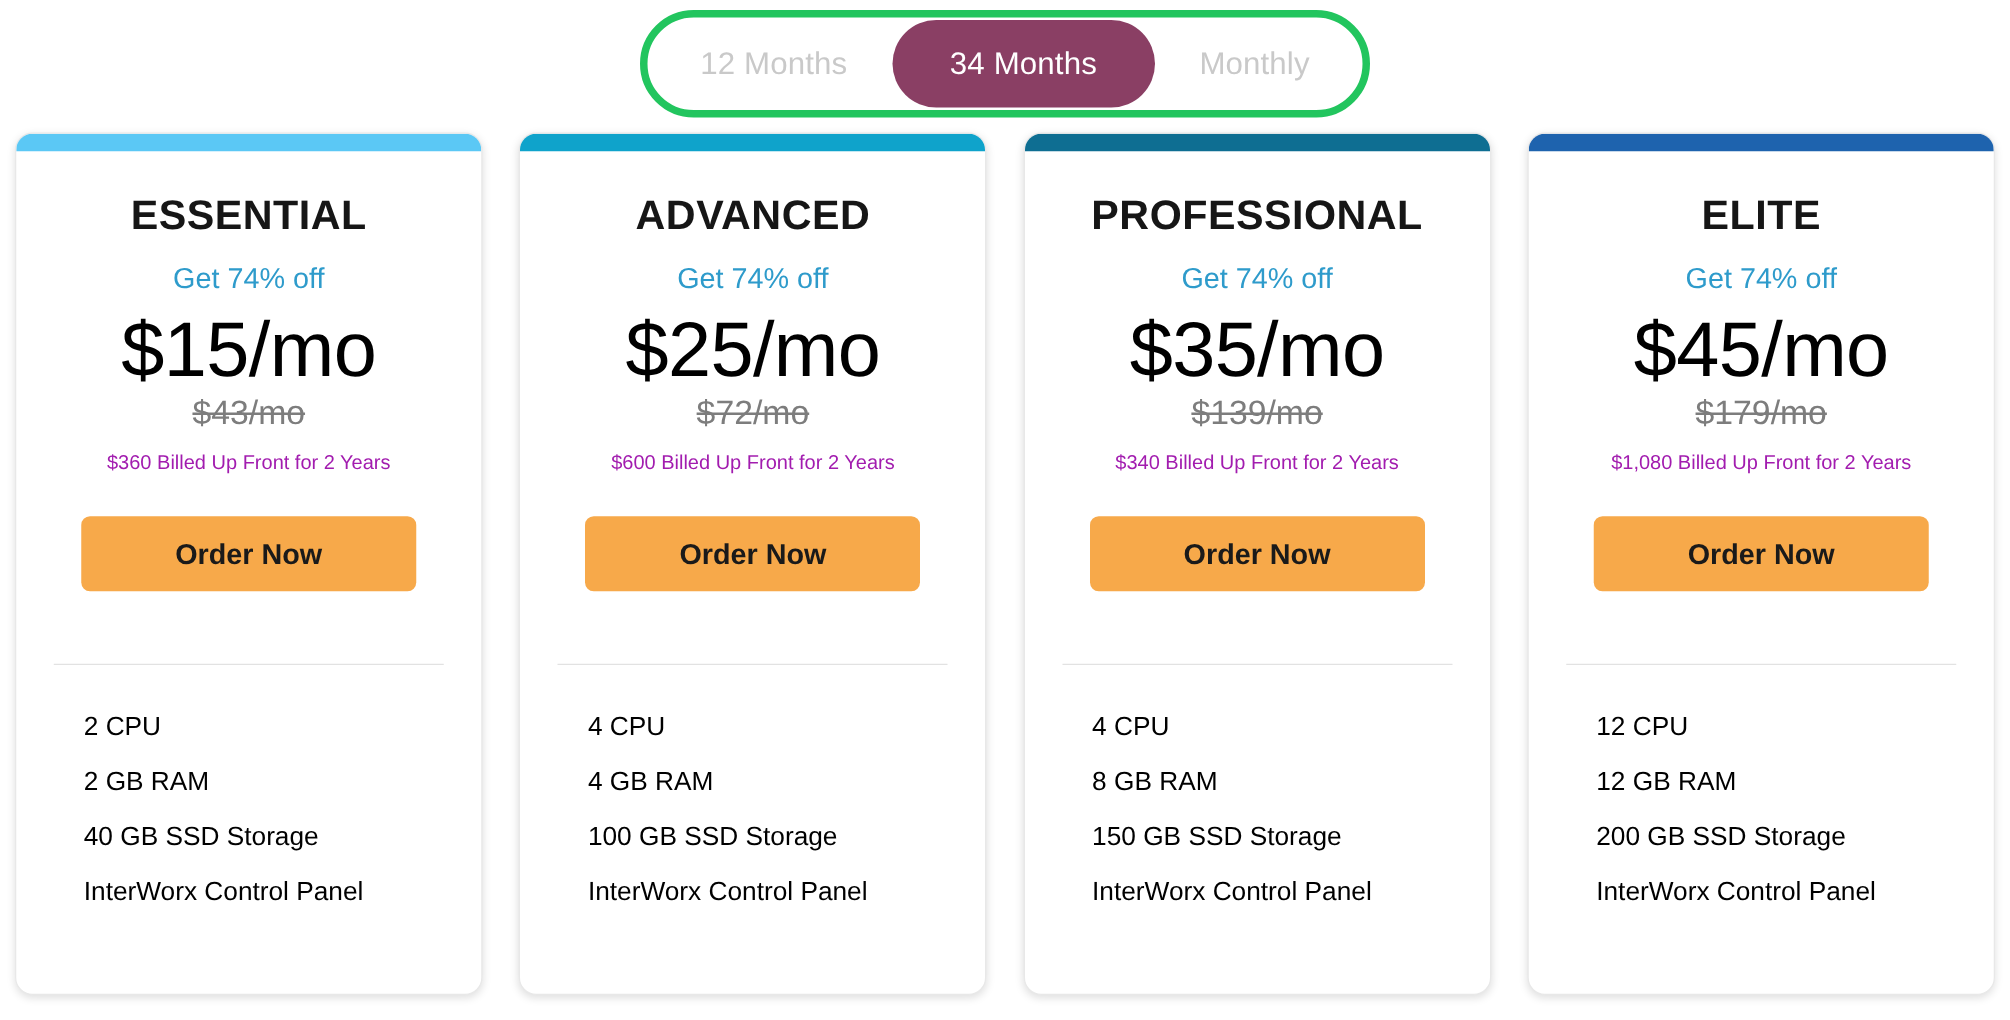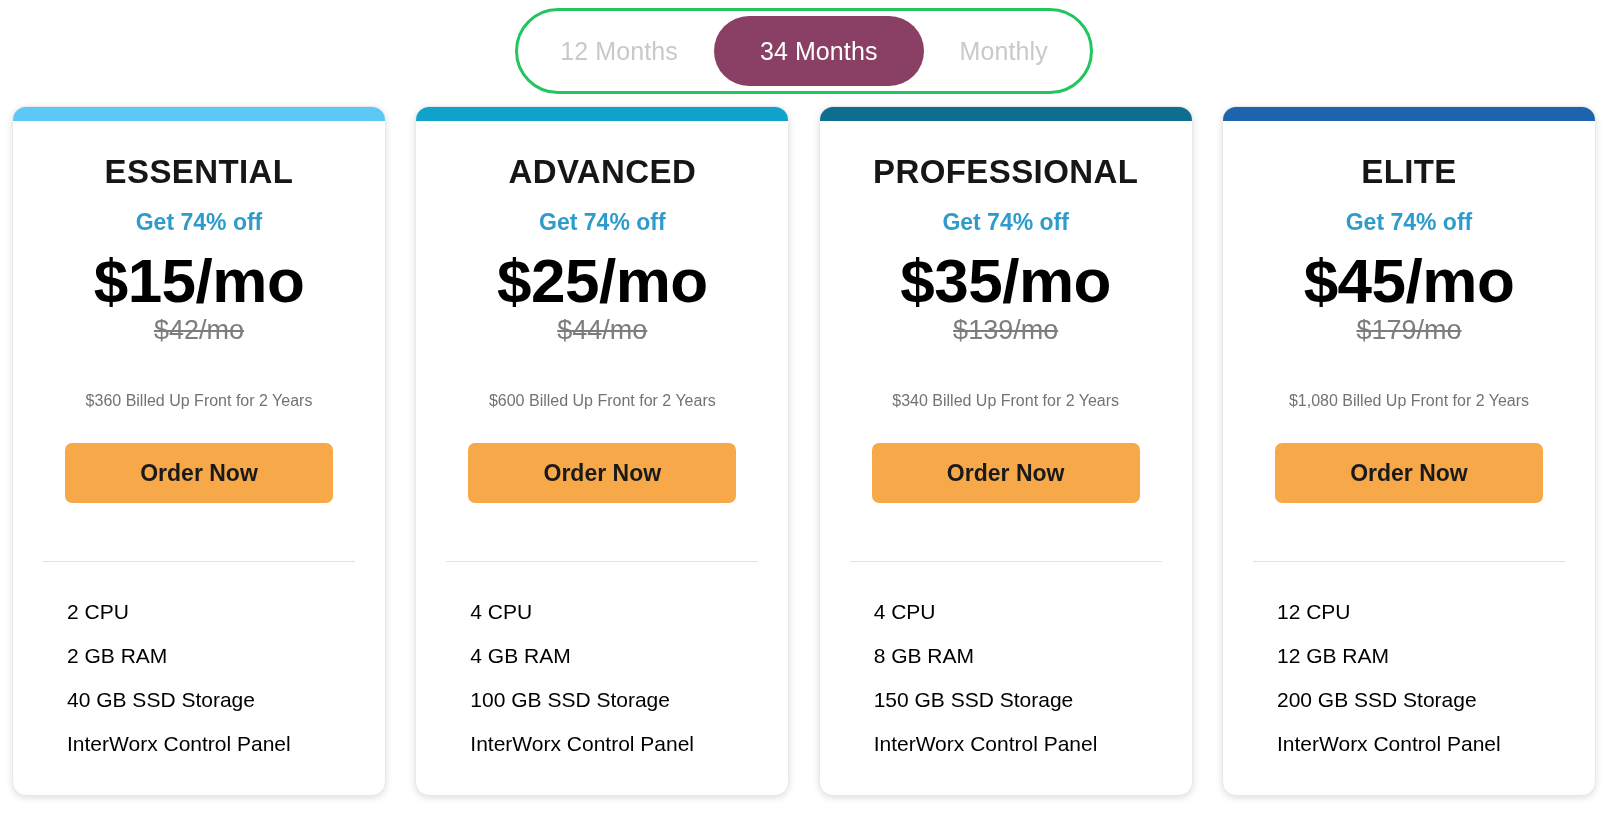--- a/index.html
+++ b/index.html
@@ -17,21 +17,21 @@
 
   
   .toggle-wrap {
     display: flex;
     justify-content: center;
     padding-top: 8px;
   }
   .toggle {
     display: flex;
     align-items: center;
-    border: 3px solid #22c55e;
+    border: 6px solid #22c55e;
     border-radius: 48px;
     height: 86px;
     box-sizing: border-box;
     background: #ffffff;
     padding: 0 6px;
     text-align: center;
   }
   .toggle-opt {
     font-size: 25px;
     color: #c9c9c9;
@@ -83,42 +83,42 @@
 
   .plan-name {
     font-size: 33px;
     font-weight: 800;
     color: #161616;
     letter-spacing: .4px;
     margin-top: 32px;
   }
   .discount {
     font-size: 23px;
-    font-weight: 700;
+    font-weight: 400;
     color: #2E9BCB;
     margin-top: 18px;
   }
   .price {
     font-size: 62px;
-    font-weight: 700;
+    font-weight: 400;
     color: #000000;
     margin-top: 12px;
     line-height: 1.05;
     letter-spacing: -.5px;
   }
   .old-price {
     font-size: 27px;
     color: #7d7d7d;
     text-decoration: line-through;
     margin-top: 2px;
   }
   .billed {
     font-size: 16px;
-    color: #737373;
-    margin-top: 46px;
+    color: #a21caf;
+    margin-top: 16px;
   }
 
   .order-btn {
     display: block;
     margin: 33px 30px 12px 30px;
     background: #F7A94A;
     border: none;
     border-radius: 7px;
     height: 60px;
     font-family: "Liberation Sans", sans-serif;
@@ -158,39 +158,39 @@
     </div>
 </div>
 
 <div class="cards" id="cards">
     <div class="card">
       <div class="accent" style="background: rgb(91, 200, 245);"></div>
       <div class="card-body">
         <div class="plan-name">ESSENTIAL</div>
         <div class="discount">Get 74% off</div>
         <div class="price">$15/mo</div>
-        <div class="old-price">$42/mo</div>
+        <div class="old-price">$43/mo</div>
         <div class="billed">$360 Billed Up Front for 2 Years</div>
         <button class="order-btn">Order Now</button>
         <div class="divider"></div>
         <ul class="specs">
           <li>2 CPU</li>
           <li>2 GB RAM</li>
           <li>40 GB SSD Storage</li>
           <li>InterWorx Control Panel</li>
         </ul>
       </div>
     </div>
     <div class="card">
       <div class="accent" style="background: rgb(15, 163, 203);"></div>
       <div class="card-body">
         <div class="plan-name">ADVANCED</div>
         <div class="discount">Get 74% off</div>
         <div class="price">$25/mo</div>
-        <div class="old-price">$44/mo</div>
+        <div class="old-price">$72/mo</div>
         <div class="billed">$600 Billed Up Front for 2 Years</div>
         <button class="order-btn">Order Now</button>
         <div class="divider"></div>
         <ul class="specs">
           <li>4 CPU</li>
           <li>4 GB RAM</li>
           <li>100 GB SSD Storage</li>
           <li>InterWorx Control Panel</li>
         </ul>
       </div>

